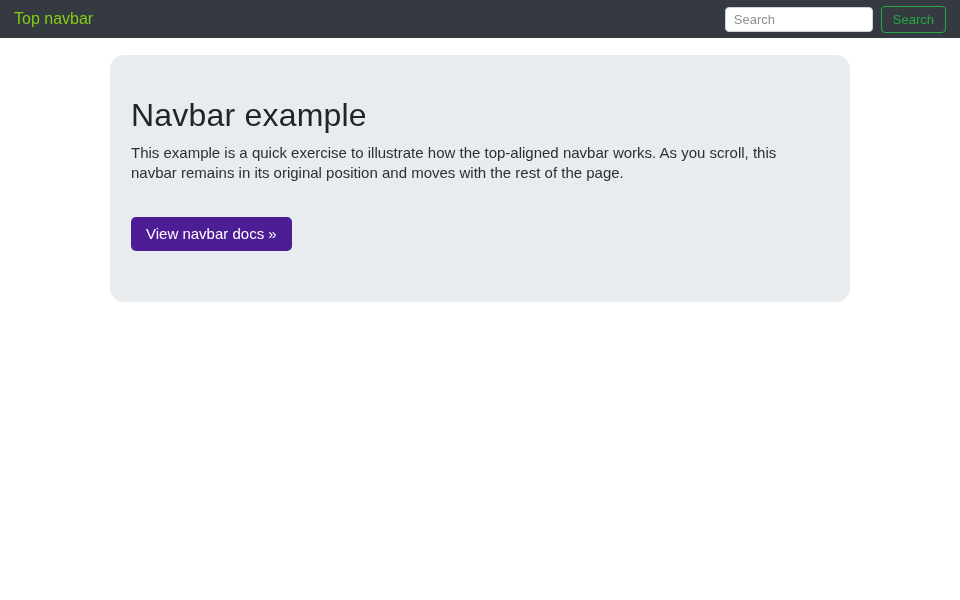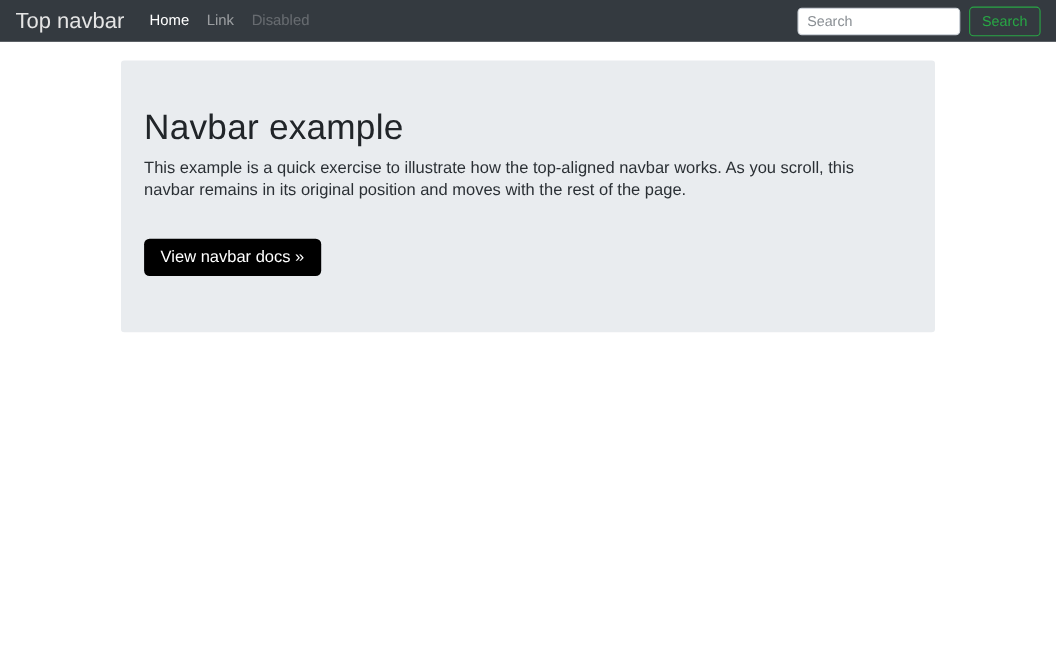--- a/index.html
+++ b/index.html
@@ -13,24 +13,24 @@
 
   
   .navbar {
     height: 38px;
     background: #343a40;
     display: flex;
     align-items: center;
     padding: 0 14px;
   }
   .navbar-brand {
-    color: #e5e5e5;
-    font-size: 20px;
+    color: #84cc16;
+    font-size: 16px;
     text-decoration: none;
-    margin-right: 15px;
+    margin-right: 0;
     white-space: nowrap;
     cursor: pointer;
   }
   .navbar-nav {
     display: flex;
     align-items: center;
     list-style: none;
   }
   .nav-link {
     font-size: 13.5px;
@@ -72,63 +72,58 @@
   }
 
   
   .main { padding-top: 17px; }
 
   .jumbotron {
     margin-left: 110px;
     width: 740px;
     height: 247px;
     background: #e9ecef;
-    border-radius: 3px;
+    border-radius: 14px;
     padding: 41px 21px 0 21px;
   }
   .jumbotron h1 {
     font-size: 32px;
     font-weight: 500;
     color: #212529;
     line-height: 38px;
     margin-bottom: 9px;
     letter-spacing: 0.2px;
   }
   .jumbotron p {
     font-size: 15px;
     line-height: 20px;
     color: #2b3035;
     max-width: 690px;
     margin-bottom: 34px;
   }
   .btn-primary {
     display: inline-block;
-    background: #000000;
+    background: #4c1d95;
     color: #ffffff;
     font-size: 15px;
     line-height: 1;
     padding: 9px 15px 10px 15px;
     border: none;
     border-radius: 5px;
     cursor: pointer;
     text-decoration: none;
     font-family: "Liberation Sans", sans-serif;
   }
 </style>
 </head>
 <body>
 
 <nav class="navbar">
   <a class="navbar-brand">Top navbar</a>
 
-  <ul class="navbar-nav">
-    <li><a class="nav-link active">Home</a></li>
-    <li><a class="nav-link normal">Link</a></li>
-    <li><a class="nav-link disabled">Disabled</a></li>
-  </ul>
 
   <div class="navbar-spacer"></div>
 
   <input class="search-input" type="text" placeholder="Search" style="">
 
   <button class="btn-outline-success">Search</button>
 </nav>
 
 <main class="main">
   <div class="jumbotron">

